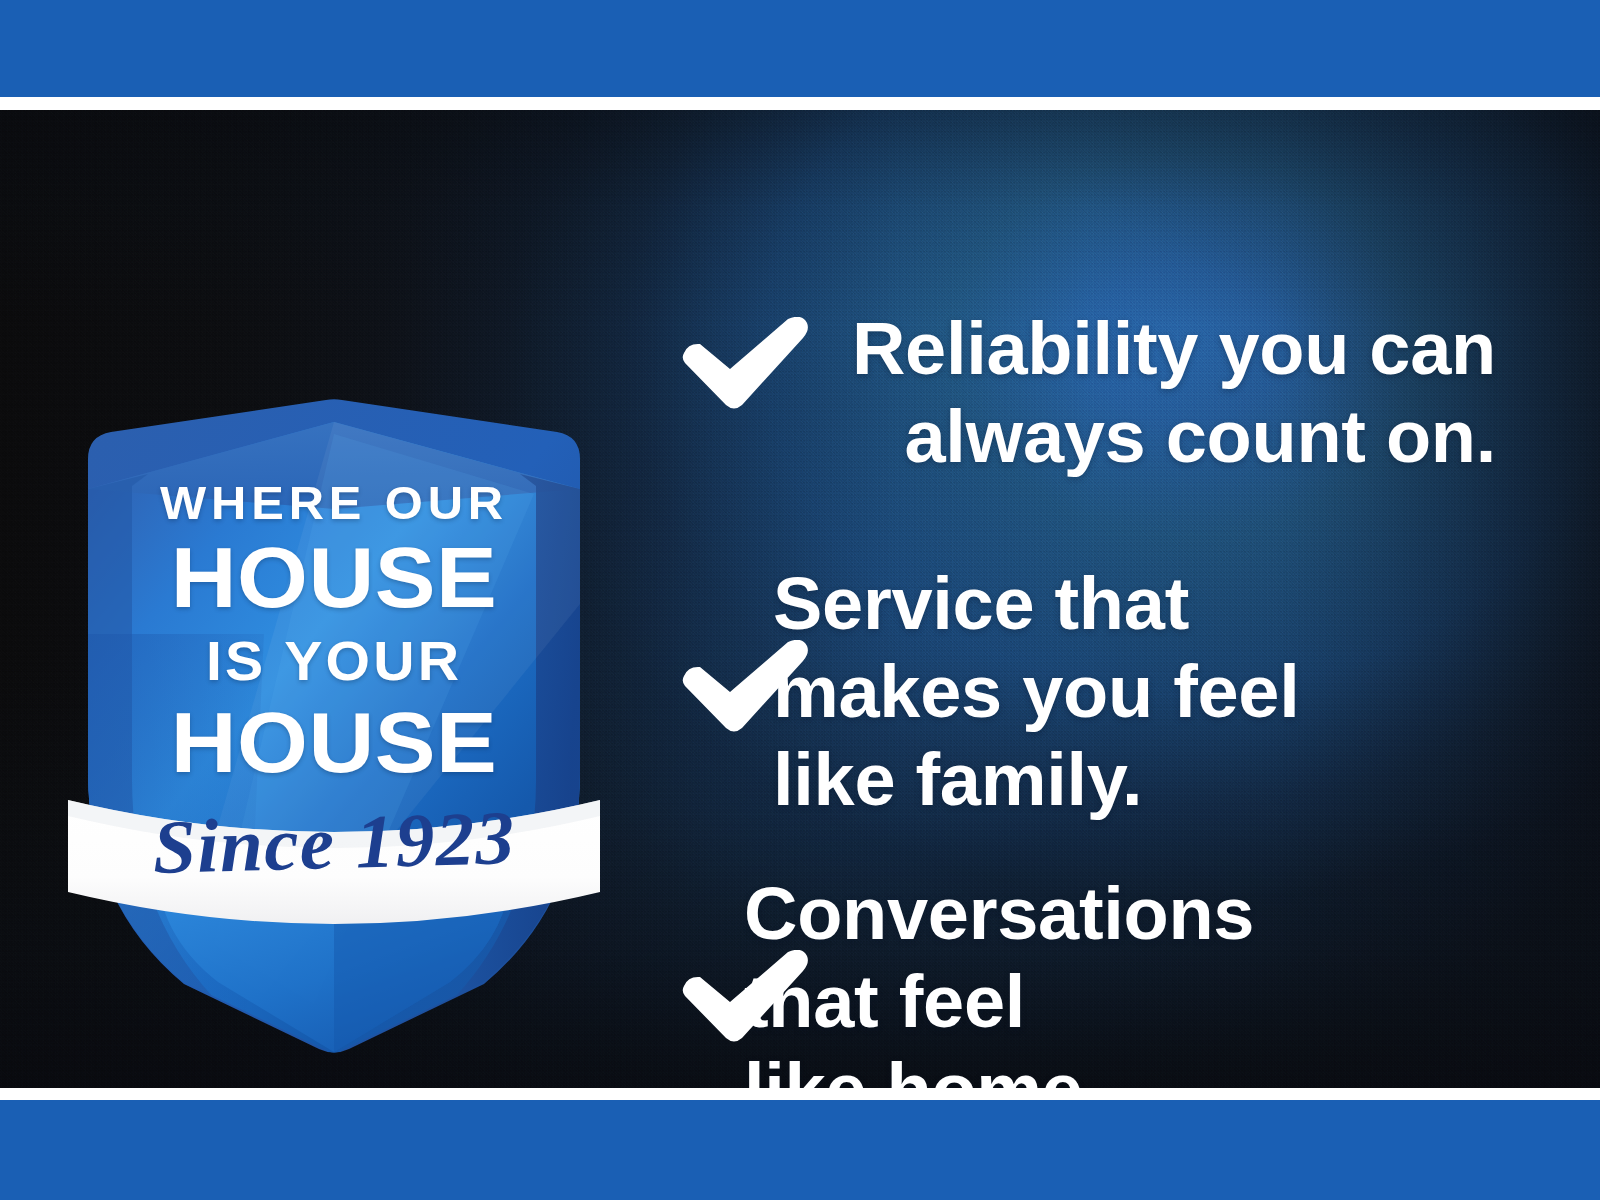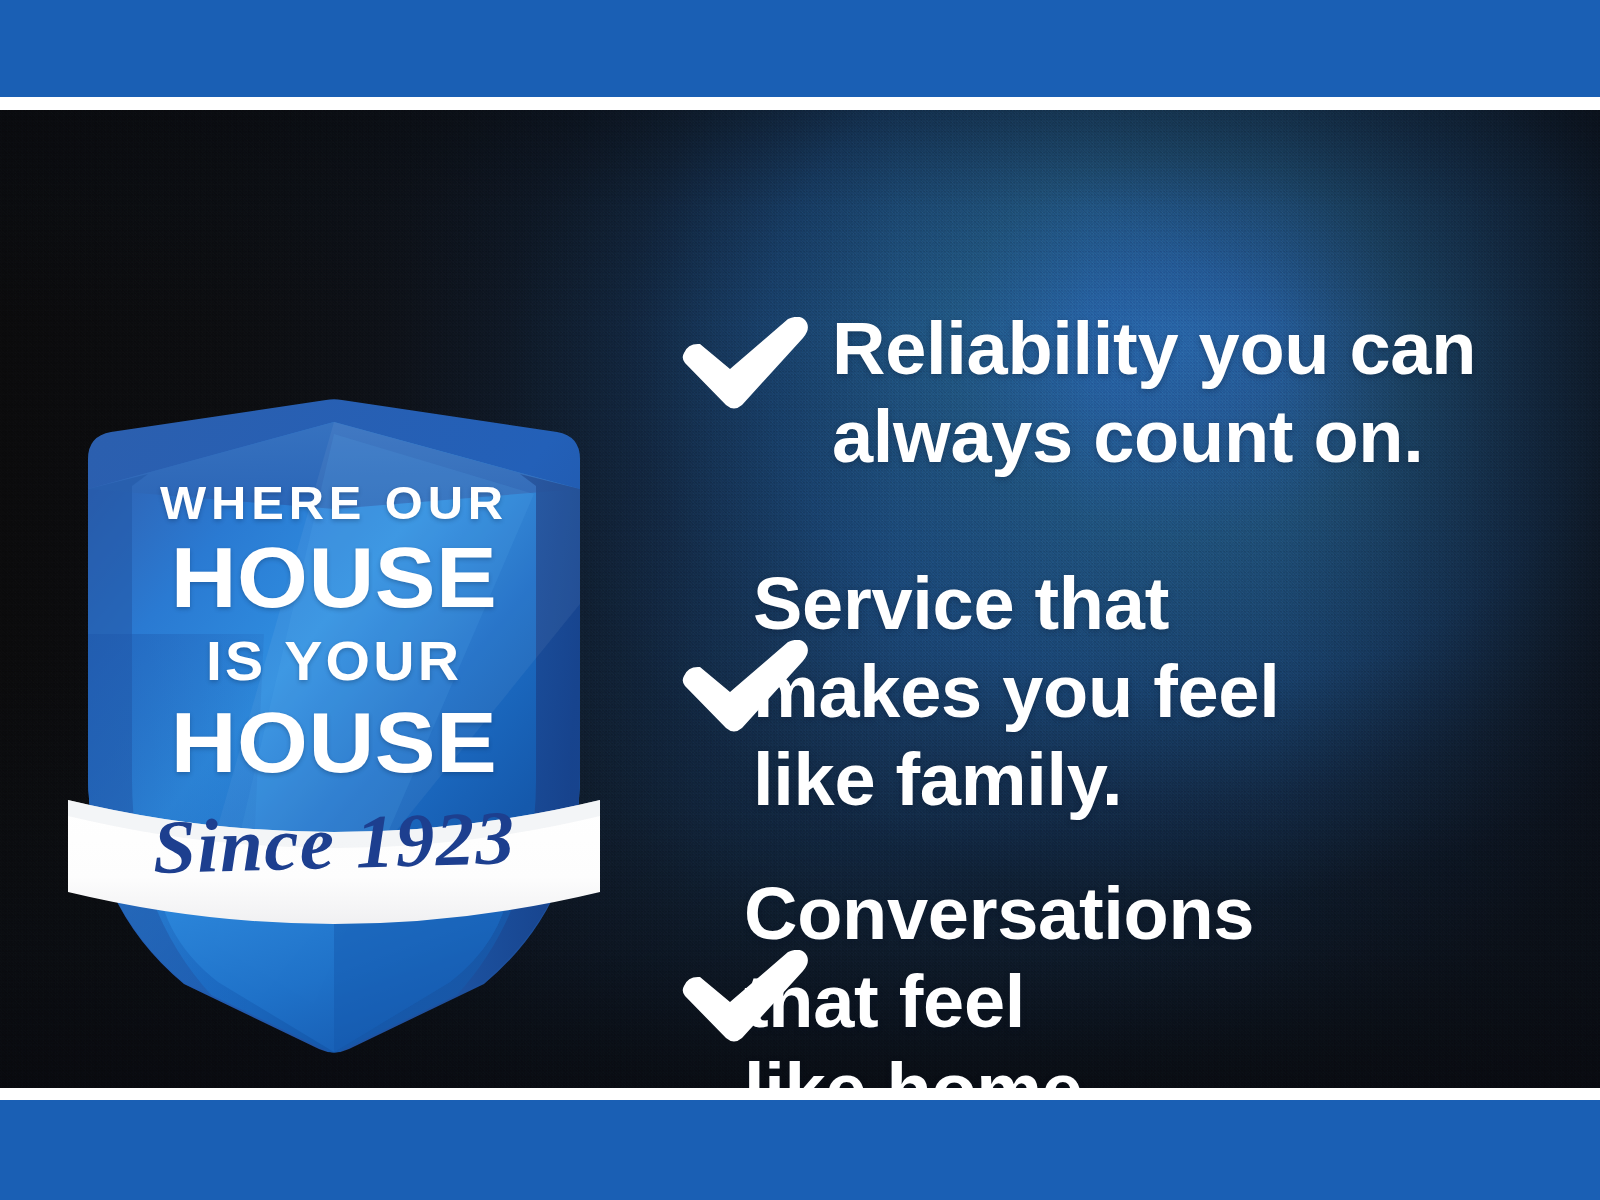--- a/index.html
+++ b/index.html
@@ -146,24 +146,24 @@
   .bullet-text{
     color:#ffffff;
     font-family:"Liberation Sans", sans-serif;
     font-weight:bold;
     font-size:74px;
     line-height:88px;
     letter-spacing:-0.004em;
     white-space:pre-line;
     text-shadow:0 2px 6px rgba(4,18,36,0.30);
   }
-  #bullet-1{ height:255px; }
+  #bullet-1{ height:255px;text-align:right; }
   #bullet-1 .bullet-text{ margin-left:156px; }
   #bullet-2{ height:310px; }
-  #bullet-2 .bullet-text{ margin-left:77px; }
+  #bullet-2 .bullet-text{ margin-left:97px; }
   #bullet-3 .bullet-text{ margin-left:68px; }
   #bullet-2 .bullet-check{ top:80px; }
   #bullet-3 .bullet-check{ top:80px; }
   #bullet-1 .bullet-check{ top:12px; }
 </style>
 </head>
 <body>
 
 <div class="frame-bar" id="top-bar"></div>
 <div class="frame-rule" id="top-rule"></div>

